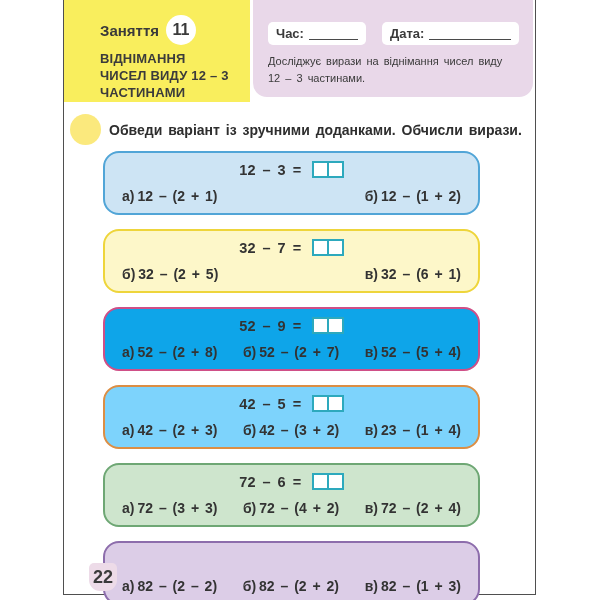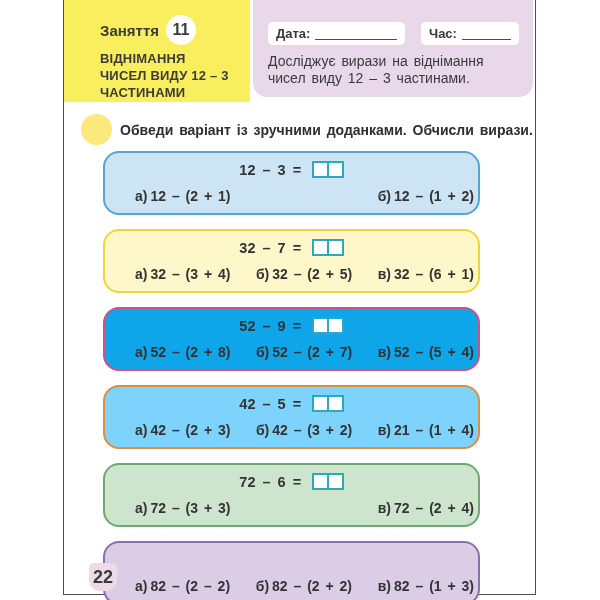--- a/index.html
+++ b/index.html
@@ -32,42 +32,42 @@
   }
   .fields-row { display: flex; justify-content: space-between; }
   .field {
     background: #ffffff; border-radius: 5px; height: 23px;
     display: flex; align-items: center; padding: 0 8px; gap: 5px;
   }
   .field-date { width: 137px; }
   .field-time { width: 98px; }
   .field-label { font-size: 13px; font-weight: 700; color: #3a3a3a; white-space: nowrap; }
   .field-line { flex: 1; border-bottom: 1.5px solid #4a4a4a; height: 12px; }
-  .info-desc { margin-top: 8px; font-size: 14px; color: #3a3a3a; line-height: 17px; word-spacing: 2px; }
-
-  
-  .task-row { position: absolute; left: 17px; top: 115px; display: flex; align-items: center; justify-content: flex-end; }
+  .info-desc { margin-top: 8px; font-size: 11px; color: #3a3a3a; line-height: 17px; word-spacing: 2px; }
+
+  
+  .task-row { position: absolute; left: 6px; top: 115px; display: flex; align-items: center; justify-content: flex-end; }
   .task-bullet { width: 31px; height: 31px; border-radius: 50%; background: #fbe97d; flex: 0 0 auto; }
   .task-text { margin-left: 8px; font-size: 14px; font-weight: 600; color: #2e2e2e; word-spacing: 2px; }
 
   
   #exercises {
     position: absolute; left: 39px; top: 152px; width: 377px;
     display: flex; flex-direction: column; gap: 14px;
   }
   .exercise-box {
     position: relative; height: 64px; border: 2px solid; border-radius: 16px;
   }
   .equation-row { position: absolute; top: 8px; left: 0; width: 100%; text-align: center; }
   .equation { font-size: 14.5px; font-weight: 600; color: #333333; word-spacing: 3px; }
   .answer-boxes { display: inline-flex; vertical-align: middle; margin-left: 6px; margin-top: -2px; }
   .answer-cell { width: 17px; height: 17px; background: #ffffff; border: 2px solid #2da9bd; }
   .answer-cell + .answer-cell { margin-left: -2px; }
   .options-row {
-    position: absolute; bottom: 9px; left: 13px; width: 100%;
+    position: absolute; bottom: 9px; left: 0; width: 100%;
     display: flex; justify-content: space-between; padding: 0 17px;
   }
   .option { font-size: 14px; font-weight: 600; color: #333333; word-spacing: 2px; white-space: nowrap; }
   .option-label { margin-right: 3px; }
 
   
   .page-badge {
     position: absolute; left: 25px; top: 564px; width: 28px; height: 28px;
     background: #eddbe8; border-radius: 5px 5px 11px 11px;
     display: flex; align-items: center; justify-content: center;
@@ -87,28 +87,28 @@
       </div>
       <div class="lesson-title">
         <div>ВІДНІМАННЯ</div>
         <div>ЧИСЕЛ ВИДУ 12 – 3</div>
         <div>ЧАСТИНАМИ</div>
       </div>
     </div>
 
     <div class="info-panel">
       <div class="fields-row">
+        <div class="field field-time">
+          <span class="field-label">Час:</span>
+          <span class="field-line"></span>
+        </div>
         <div class="field field-date">
           <span class="field-label">Дата:</span>
           <span class="field-line"></span>
         </div>
-        <div class="field field-time">
-          <span class="field-label">Час:</span>
-          <span class="field-line"></span>
-        </div>
       </div>
       <div class="info-desc">Досліджує вирази на віднімання чисел виду 12 – 3 частинами.</div>
     </div>
 
     <div class="task-row">
       <span class="task-bullet"></span>
       <span class="task-text">Обведи варіант із зручними доданками. Обчисли вирази.</span>
     </div>
 
     <div id="exercises">
@@ -128,21 +128,20 @@
 
   <div class="exercise-box" style="background: rgb(253, 247, 201); border-color: rgb(238, 213, 59);">
     <div class="equation-row">
       <span class="equation">32 – 7 =</span>
       <span class="answer-boxes">
         <span class="answer-cell"></span>
         <span class="answer-cell"></span>
       </span>
     </div>
     <div class="options-row">
-            <span class="option"><span class="option-label">а)</span><span class="option-expr">32 – (3 + 4)</span></span>
             <span class="option"><span class="option-label">б)</span><span class="option-expr">32 – (2 + 5)</span></span>
             <span class="option"><span class="option-label">в)</span><span class="option-expr">32 – (6 + 1)</span></span>
           </div>
   </div>
 
   <div class="exercise-box" style="background: #0ea5e9; border-color: rgb(207, 79, 135);">
     <div class="equation-row">
       <span class="equation">52 – 9 =</span>
       <span class="answer-boxes">
         <span class="answer-cell"></span>
@@ -160,34 +159,35 @@
     <div class="equation-row">
       <span class="equation">42 – 5 =</span>
       <span class="answer-boxes">
         <span class="answer-cell"></span>
         <span class="answer-cell"></span>
       </span>
     </div>
     <div class="options-row">
             <span class="option"><span class="option-label">а)</span><span class="option-expr">42 – (2 + 3)</span></span>
             <span class="option"><span class="option-label">б)</span><span class="option-expr">42 – (3 + 2)</span></span>
-            <span class="option"><span class="option-label">в)</span><span class="option-expr">21 – (1 + 4)</span></span>
+            <span class="option"><span class="option-label">в)</span><span class="option-expr">23 – (1 + 4)</span></span>
           </div>
   </div>
 
   <div class="exercise-box" style="background: rgb(206, 229, 205); border-color: rgb(110, 167, 116);">
     <div class="equation-row">
       <span class="equation">72 – 6 =</span>
       <span class="answer-boxes">
         <span class="answer-cell"></span>
         <span class="answer-cell"></span>
       </span>
     </div>
     <div class="options-row">
             <span class="option"><span class="option-label">а)</span><span class="option-expr">72 – (3 + 3)</span></span>
+            <span class="option"><span class="option-label">б)</span><span class="option-expr">72 – (4 + 2)</span></span>
             <span class="option"><span class="option-label">в)</span><span class="option-expr">72 – (2 + 4)</span></span>
           </div>
   </div>
 
   <div class="exercise-box" style="background: rgb(220, 205, 231); border-color: rgb(141, 109, 172);">
     <div class="options-row">
             <span class="option"><span class="option-label">а)</span><span class="option-expr">82 – (2 – 2)</span></span>
             <span class="option"><span class="option-label">б)</span><span class="option-expr">82 – (2 + 2)</span></span>
             <span class="option"><span class="option-label">в)</span><span class="option-expr">82 – (1 + 3)</span></span>
           </div>

